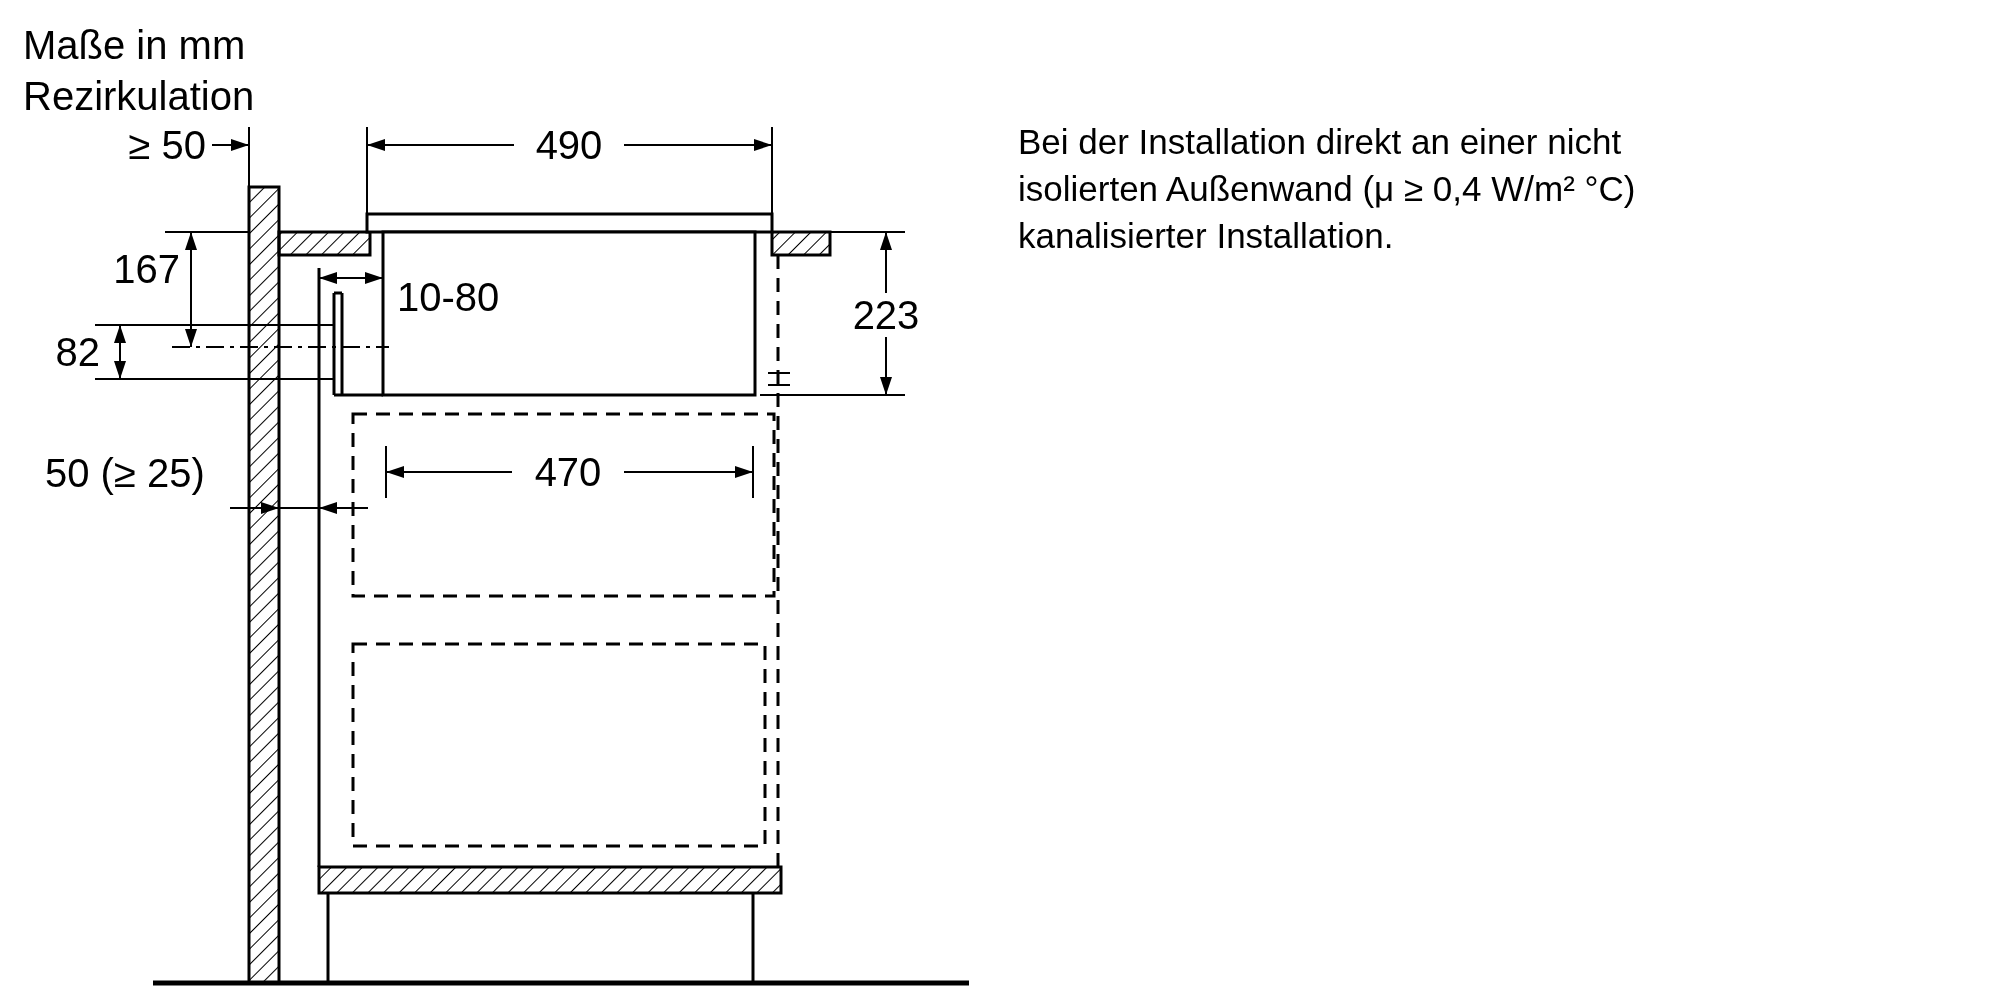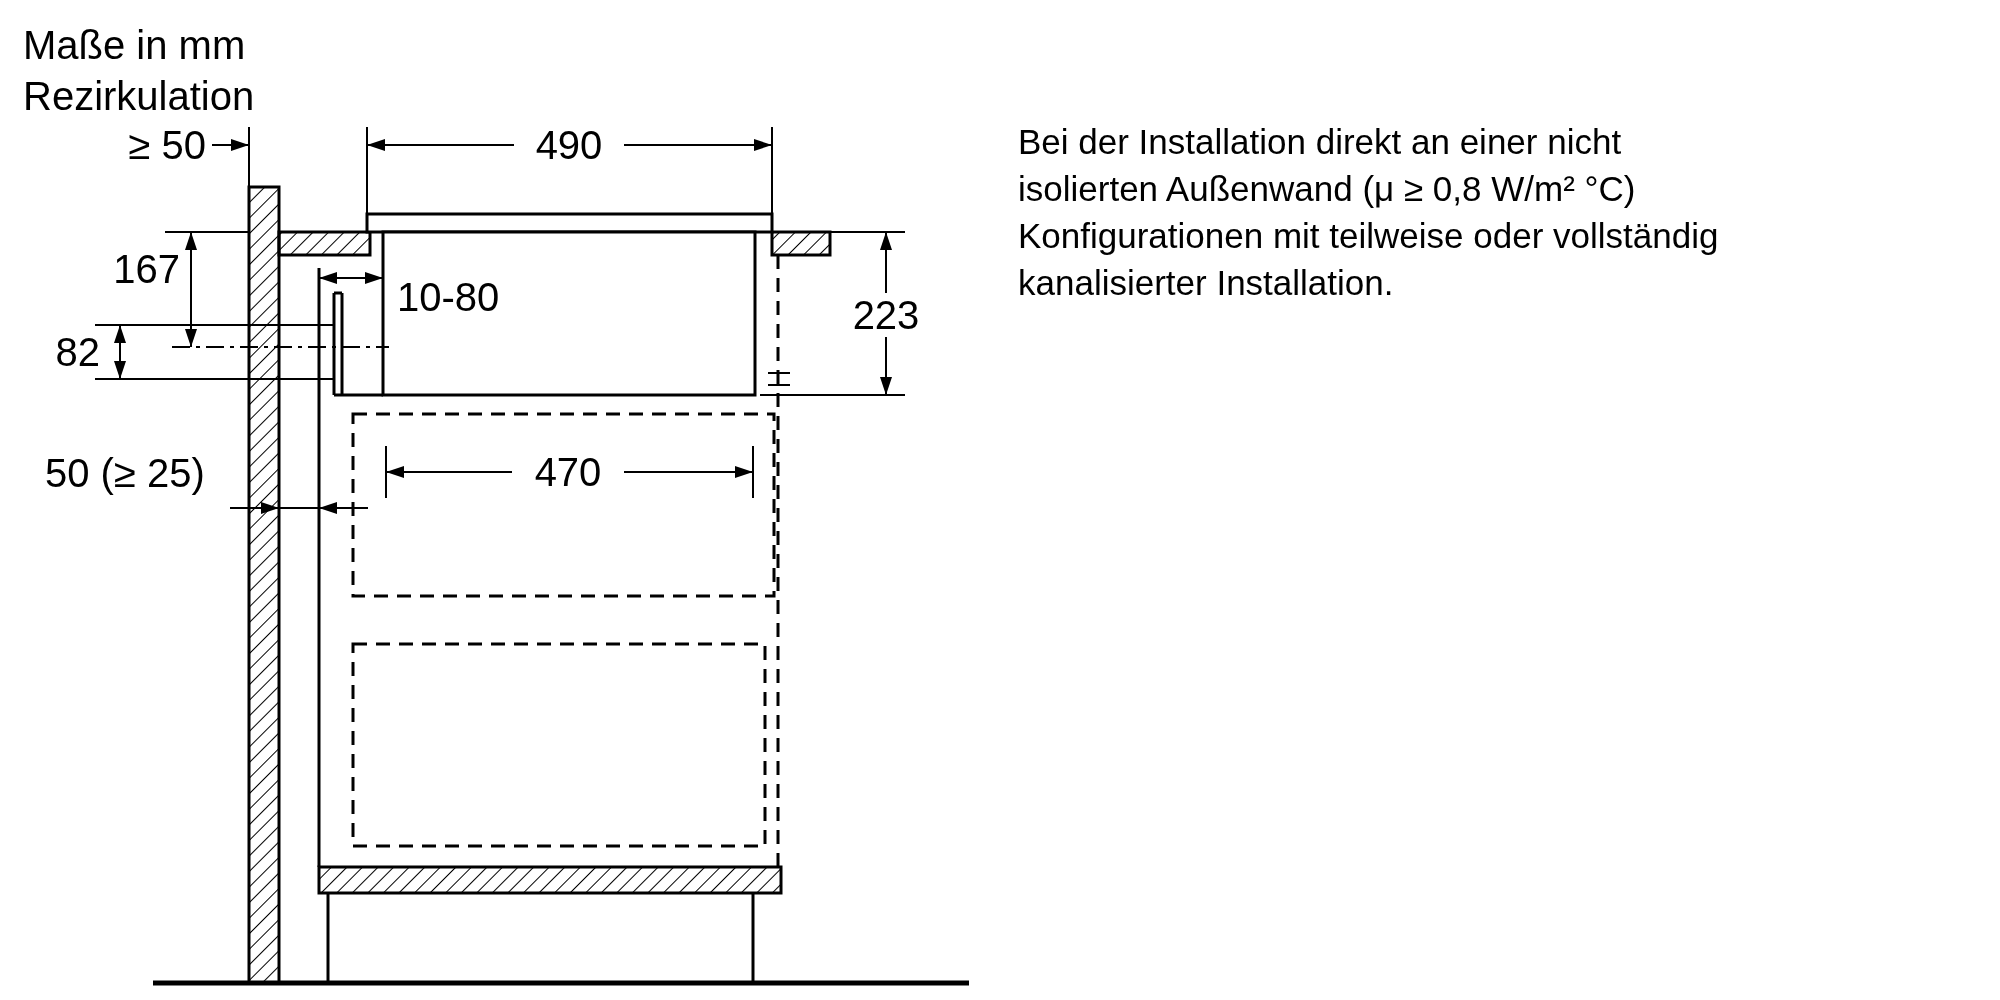--- a/index.html
+++ b/index.html
@@ -18,22 +18,21 @@
 
 <div class="canvas">
 
   <div class="title">
     <div>Maße in mm</div>
     <div>Rezirkulation</div>
   </div>
 
   <div class="note">
     <div>Bei der Installation direkt an einer nicht</div>
-    <div>isolierten Außenwand (μ ≥ 0,8 W/m² °C)</div>
-    <div>Konfigurationen mit teilweise oder vollständig</div>
+    <div>isolierten Außenwand (μ ≥ 0,4 W/m² °C)</div>
     <div>kanalisierter Installation.</div>
   </div>
 
   <svg width="2000" height="1000" viewBox="0 0 2000 1000">
     <defs>
       <marker id="arr" viewBox="0 0 18 12" refX="18" refY="6" markerWidth="18" markerHeight="12" markerUnits="userSpaceOnUse" orient="auto-start-reverse">
         <path d="M0,0 L18,6 L0,12 Z" fill="#000"></path>
       </marker>
       <pattern id="hatch" width="11" height="11" patternUnits="userSpaceOnUse" patternTransform="rotate(45)">
         <line x1="0" y1="0" x2="0" y2="11" stroke="#000" stroke-width="2"></line>

